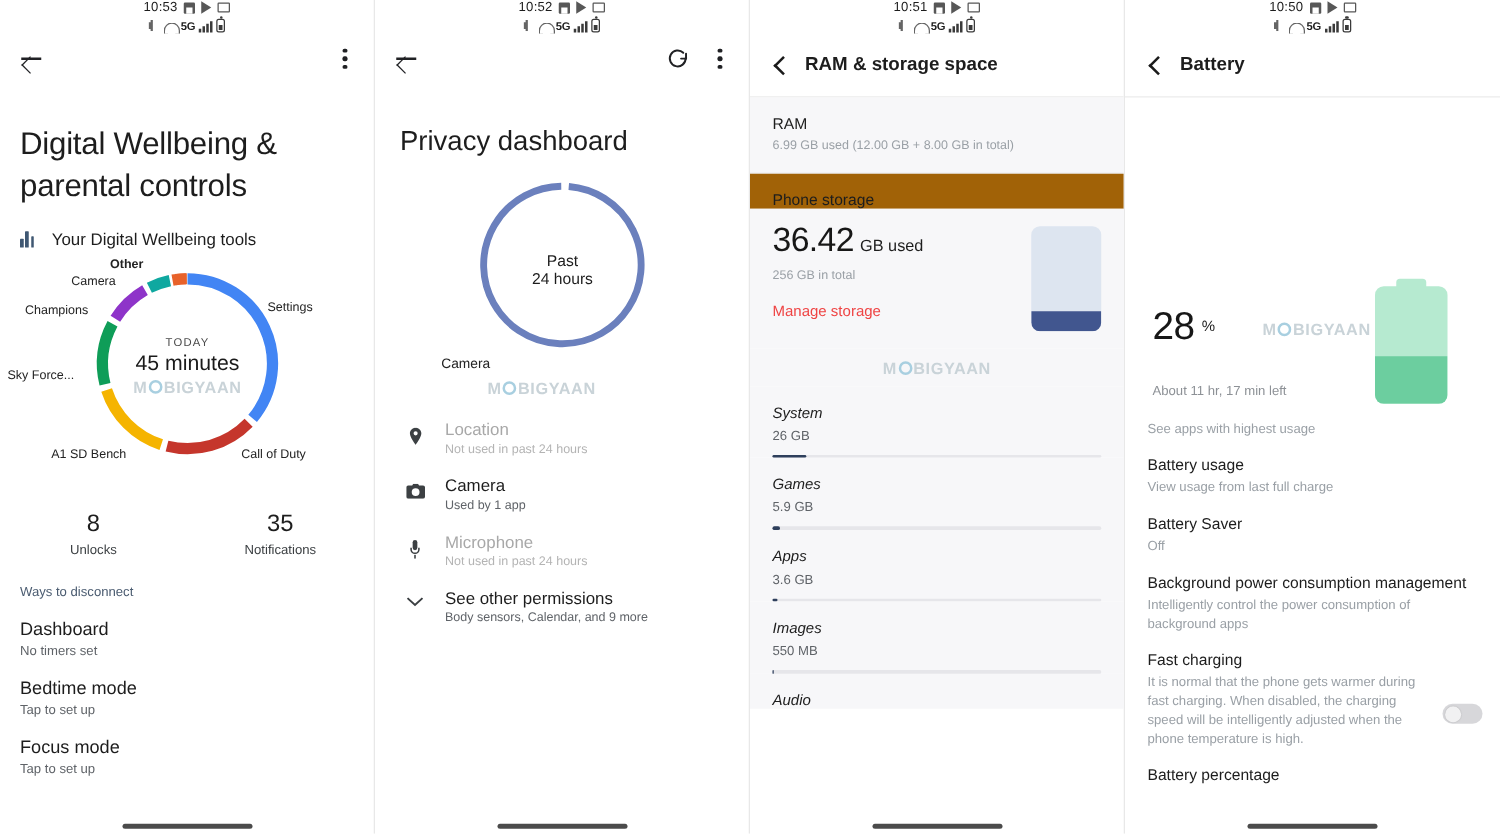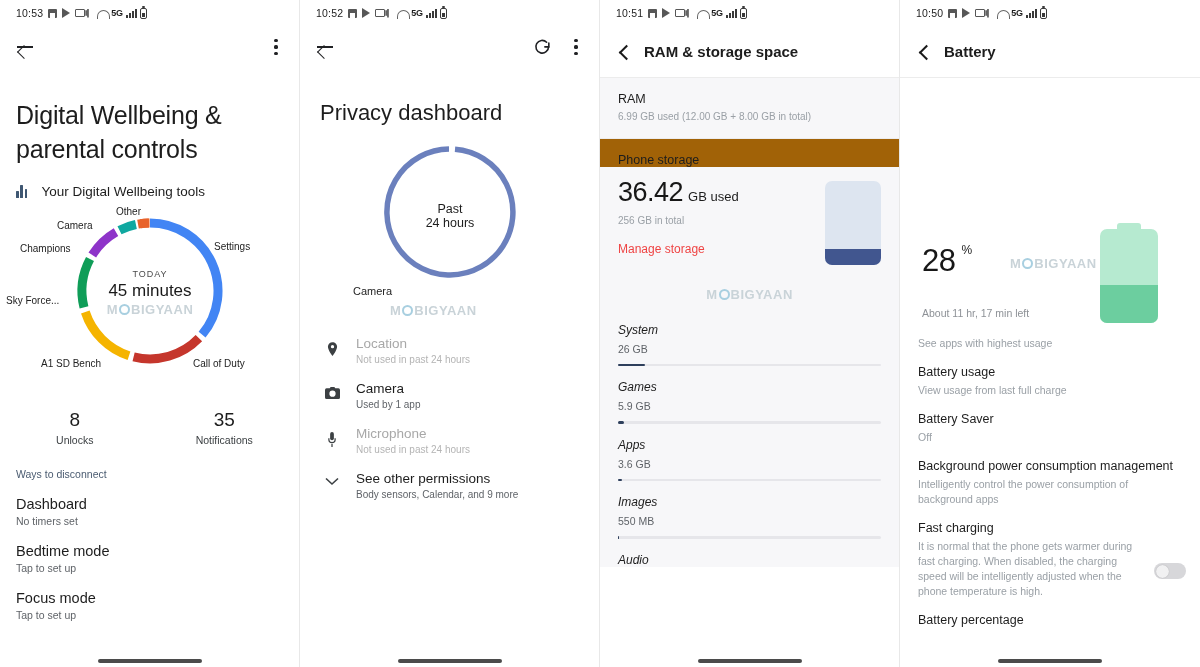--- a/index.html
+++ b/index.html
@@ -13,22 +13,22 @@
   .panel {
     width: 300px; height: 667px; position: relative;
     overflow: hidden; background: #ffffff;
     border-right: 1px solid #e8e8e8;
   }
   .panel:last-child { border-right: none; }
 
   
   .statusbar {
     height: 26px; display: flex; align-items: center;
-    padding: 0 16px;
-    font-size: 10.5px; color: #1d1d1d; font-weight: 500;
+    justify-content: space-between; padding: 0 28px;
+    font-size: 10.5px; color: #1d1d1d; font-weight: 500; flex-direction: column;
   }
   .sb-left { display: flex; align-items: center; gap: 5px; }
   .sb-right { display: flex; align-items: center; gap: 3px; }
   .sb-time { font-size: 10.5px; letter-spacing: .2px; }
   .sbicon { display: inline-block; opacity: .85; }
   .ico-save { width: 9px; height: 9px; background: #3a3a3a; border-radius: 1px; position: relative; }
   .ico-save::after { content:''; position:absolute; left:2px; top:4px; width:5px; height:5px; background:#fff; }
   .ico-play { width: 0; height: 0; border-left: 8px solid #3a3a3a; border-top: 5px solid transparent; border-bottom: 5px solid transparent; }
   .ico-msg { width: 10px; height: 8px; border: 1.5px solid #3a3a3a; border-radius: 1px; }
   .ico-vib { width: 9px; height: 9px; background: #4a4a4a; clip-path: polygon(0 20%,20% 20%,20% 0,40% 0,40% 100%,20% 100%,20% 80%,0 80%); }
@@ -132,21 +132,21 @@
   .wm-strip { background:#f7f7f9; height: 30px; display:flex; align-items:center; justify-content:center; }
 
   .cat { background:#f7f7f9; padding: 14px 18px 0 18px; }
   .cat-name { font-size: 12px; color:#1d1d1d;font-style:italic; }
   .cat-size { font-size: 10.5px; color:#5f6368; margin-top: 6px; }
   .cat-track { margin-top: 9px; height: 2.4px; background:#e6e6ea; border-radius:2px; position:relative; }
   .cat-fill { position:absolute; left:0; top:0; bottom:0; background:#2e3f5c; border-radius:2px; }
 
   
   .batt-hero { position: relative; height: 240px; }
-  .batt-num { position:absolute; left: 22px; top: 165px; display:flex; align-items:flex-start; }
+  .batt-num { position:absolute; left: 22px; top: 165px; display:flex; align-items:center; }
   .batt-val { font-size: 31px; color:#171717; letter-spacing:-.5px; }
   .batt-pct { font-size: 12px; color:#1d1d1d; margin-left: 6px; }
   .batt-left { position:absolute; left: 22px; top: 207px; font-size: 10.5px; color:#8d9196;margin-top:22px; }
   .batt-graphic { position:absolute; right: 42px; top: 145px; width: 58px; height: 100px; }
   .batt-body { position:absolute; left:0; top:6px; width:58px; height:94px; background:#b6ead0; border-radius:7px; overflow:hidden; }
   .batt-body .lvl { position:absolute; left:0; right:0; bottom:0; height: 38px; background:#6cce9f; }
   .batt-cap { position:absolute; left: 17px; top: 0; width: 24px; height: 8px; background:#b6ead0; border-radius: 3px 3px 0 0; }
 
   .setrow { padding: 14px 18px 0 18px; position: relative; }
   .set-title { font-size: 12.5px; color:#1d1d1d; }
@@ -235,21 +235,21 @@
       </svg>
       <div class="donut-center">
         <div class="donut-today">TODAY</div>
         <div class="donut-time">45 minutes</div>
         <div class="wm" style="margin-top:1px">
           <span class="wm-text">M</span>
             <span class="wm-o"></span>
             <span class="wm-text">BIGYAAN</span>
         </div>
       </div>
-      <span class="dlbl" style="left:116px; top:3px;">Other</span>
+      <span class="dlbl" style="left:88px; top:3px;font-weight:bold;">Other</span>
       <span class="dlbl" style="left:57px; top:17px;">Camera</span>
       <span class="dlbl" style="left:20px; top:40px;">Champions</span>
       <span class="dlbl" style="left:6px; top:92px;">Sky Force...</span>
       <span class="dlbl" style="left:41px; top:155px;">A1 SD Bench</span>
       <span class="dlbl" style="left:193px; top:155px;">Call of Duty</span>
       <span class="dlbl" style="left:214px; top:38px;">Settings</span>
     </div>
 
     <div class="counts">
       <div class="count-cell">

